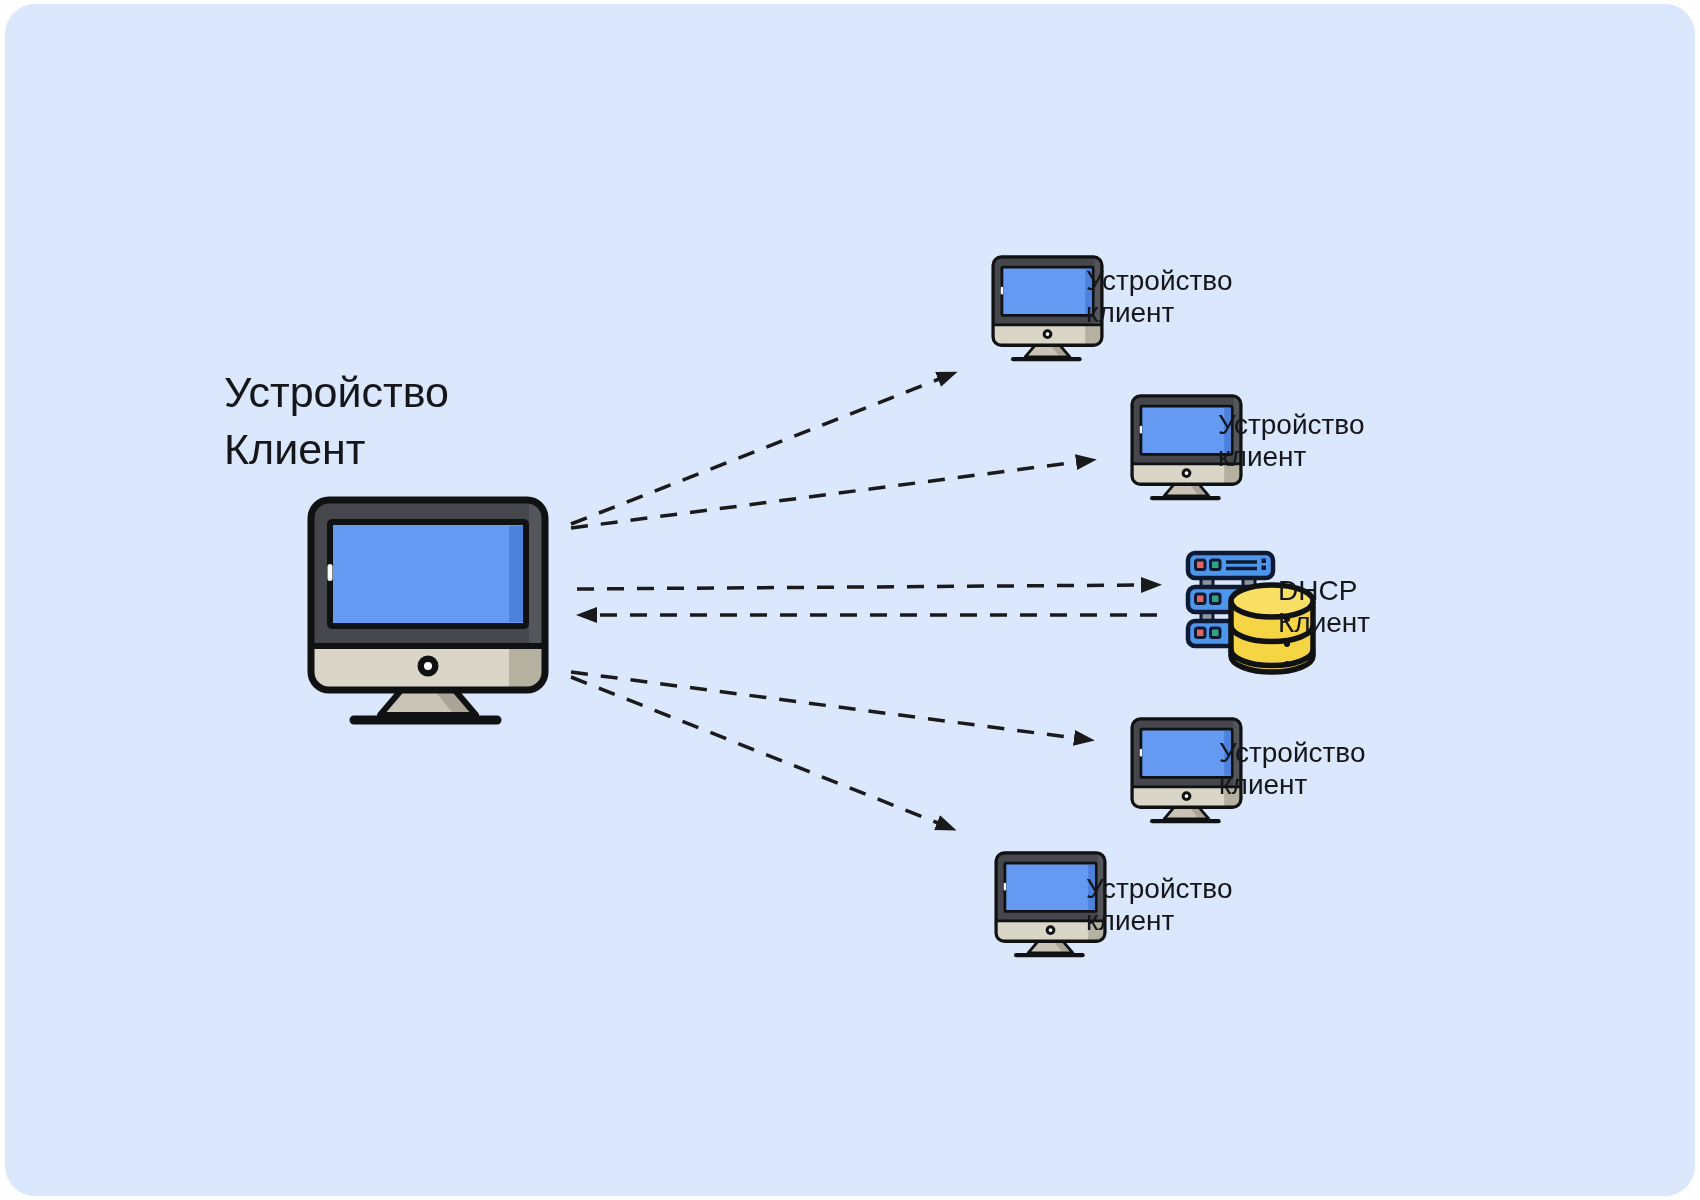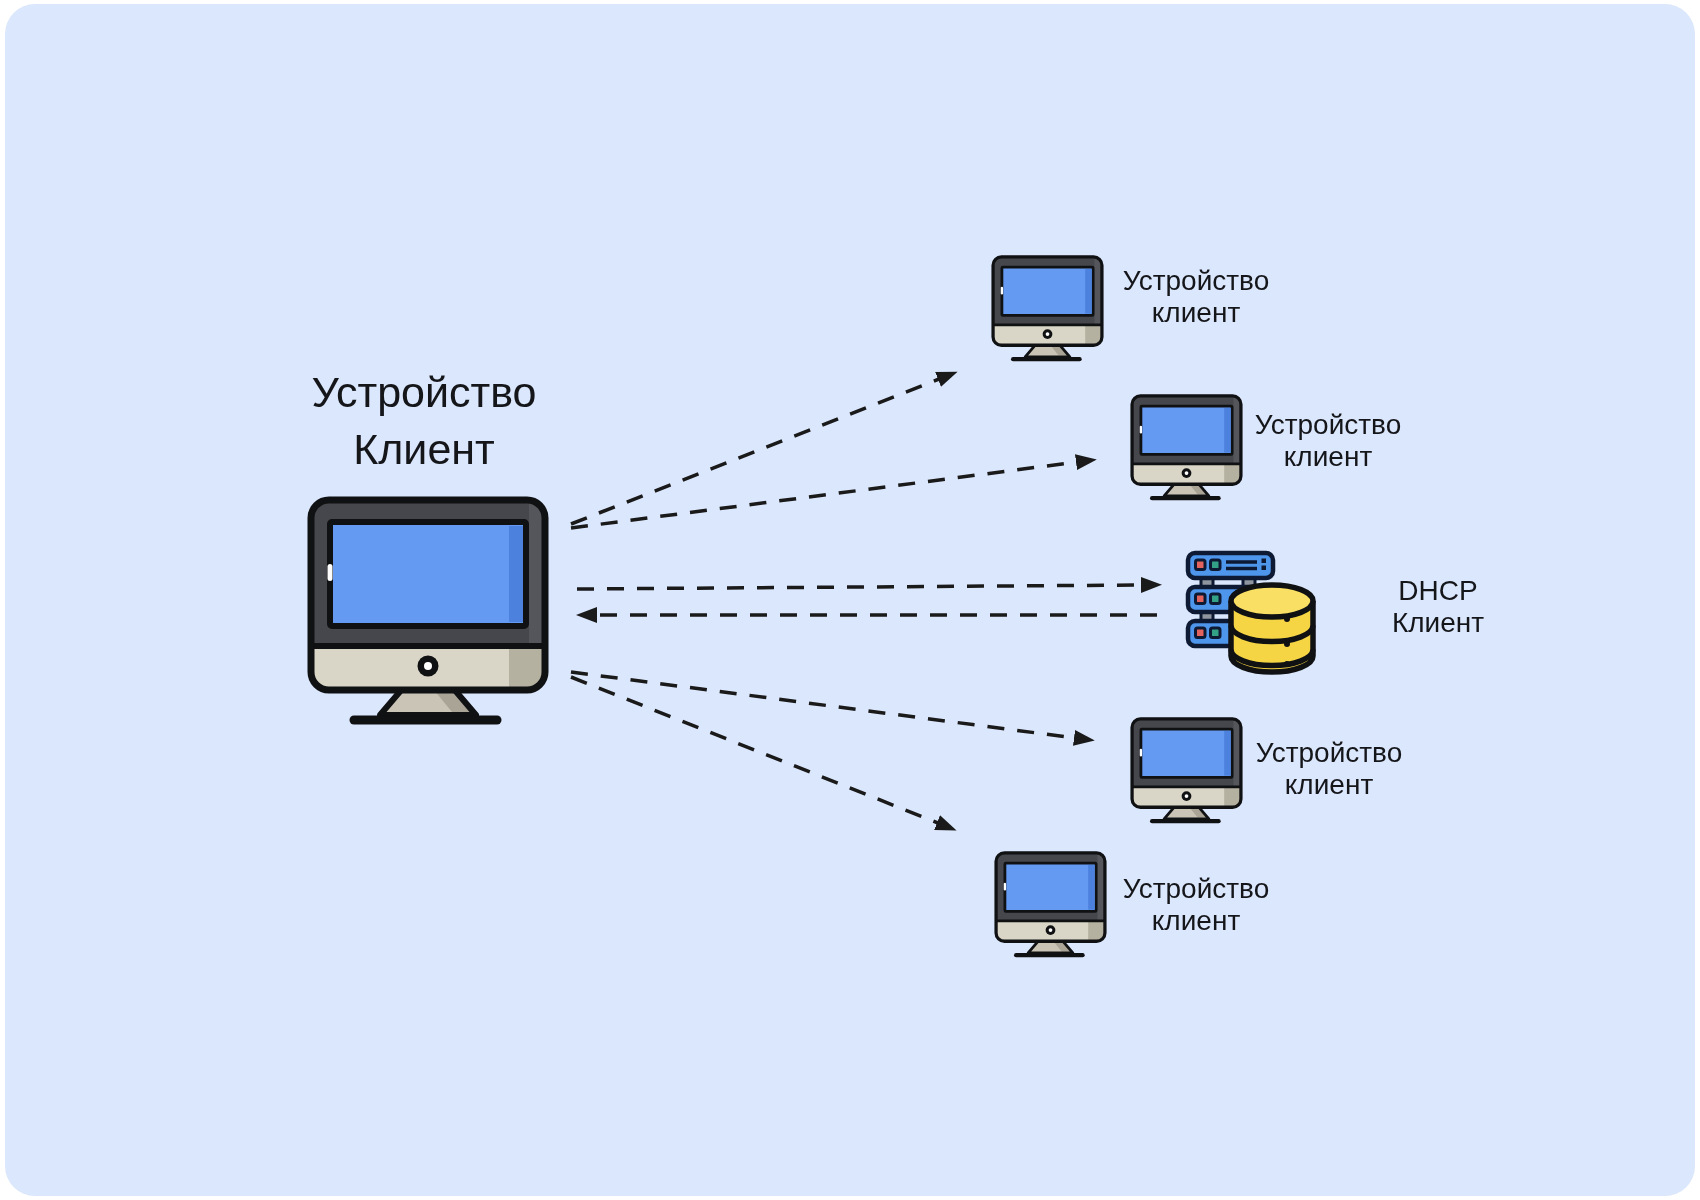--- a/index.html
+++ b/index.html
@@ -1,26 +1,26 @@
 <!DOCTYPE html>
 <html><head>
 <meta charset="utf-8">
 <style>
   html,body{margin:0;padding:0;background:#ffffff;}
   .stage{position:relative;width:1700px;height:1200px;background:#ffffff;overflow:hidden;
          font-family:"Liberation Sans",sans-serif;}
   .canvas{position:absolute;left:5px;top:4px;width:1690px;height:1192px;
           background:#dbe7fc;border-radius:30px;}
   .layer{position:absolute;left:0;top:0;width:1690px;height:1192px;}
-  .lbl{position:absolute;text-align:center;color:#15161a;}
+  .lbl{position:absolute;text-align:left;color:#15161a;}
   .lbl-main{left:219px;top:360px;width:400px;font-size:43px;line-height:57px;font-weight:500;}
   .lbl-sm{width:220px;font-size:28px;line-height:32px;font-weight:400;}
   .lbl-c1{left:1081px;top:261px;}
   .lbl-c2{left:1213px;top:405px;}
-  .lbl-srv{left:1323px;top:571px;}
+  .lbl-srv{left:1273px;top:571px;}
   .lbl-c3{left:1214px;top:733px;}
   .lbl-c4{left:1081px;top:869px;}
 </style>
 </head>
 <body>
 
 <div class="stage">
   <div class="canvas">
 
     <svg class="layer" viewBox="0 0 1690 1192">

